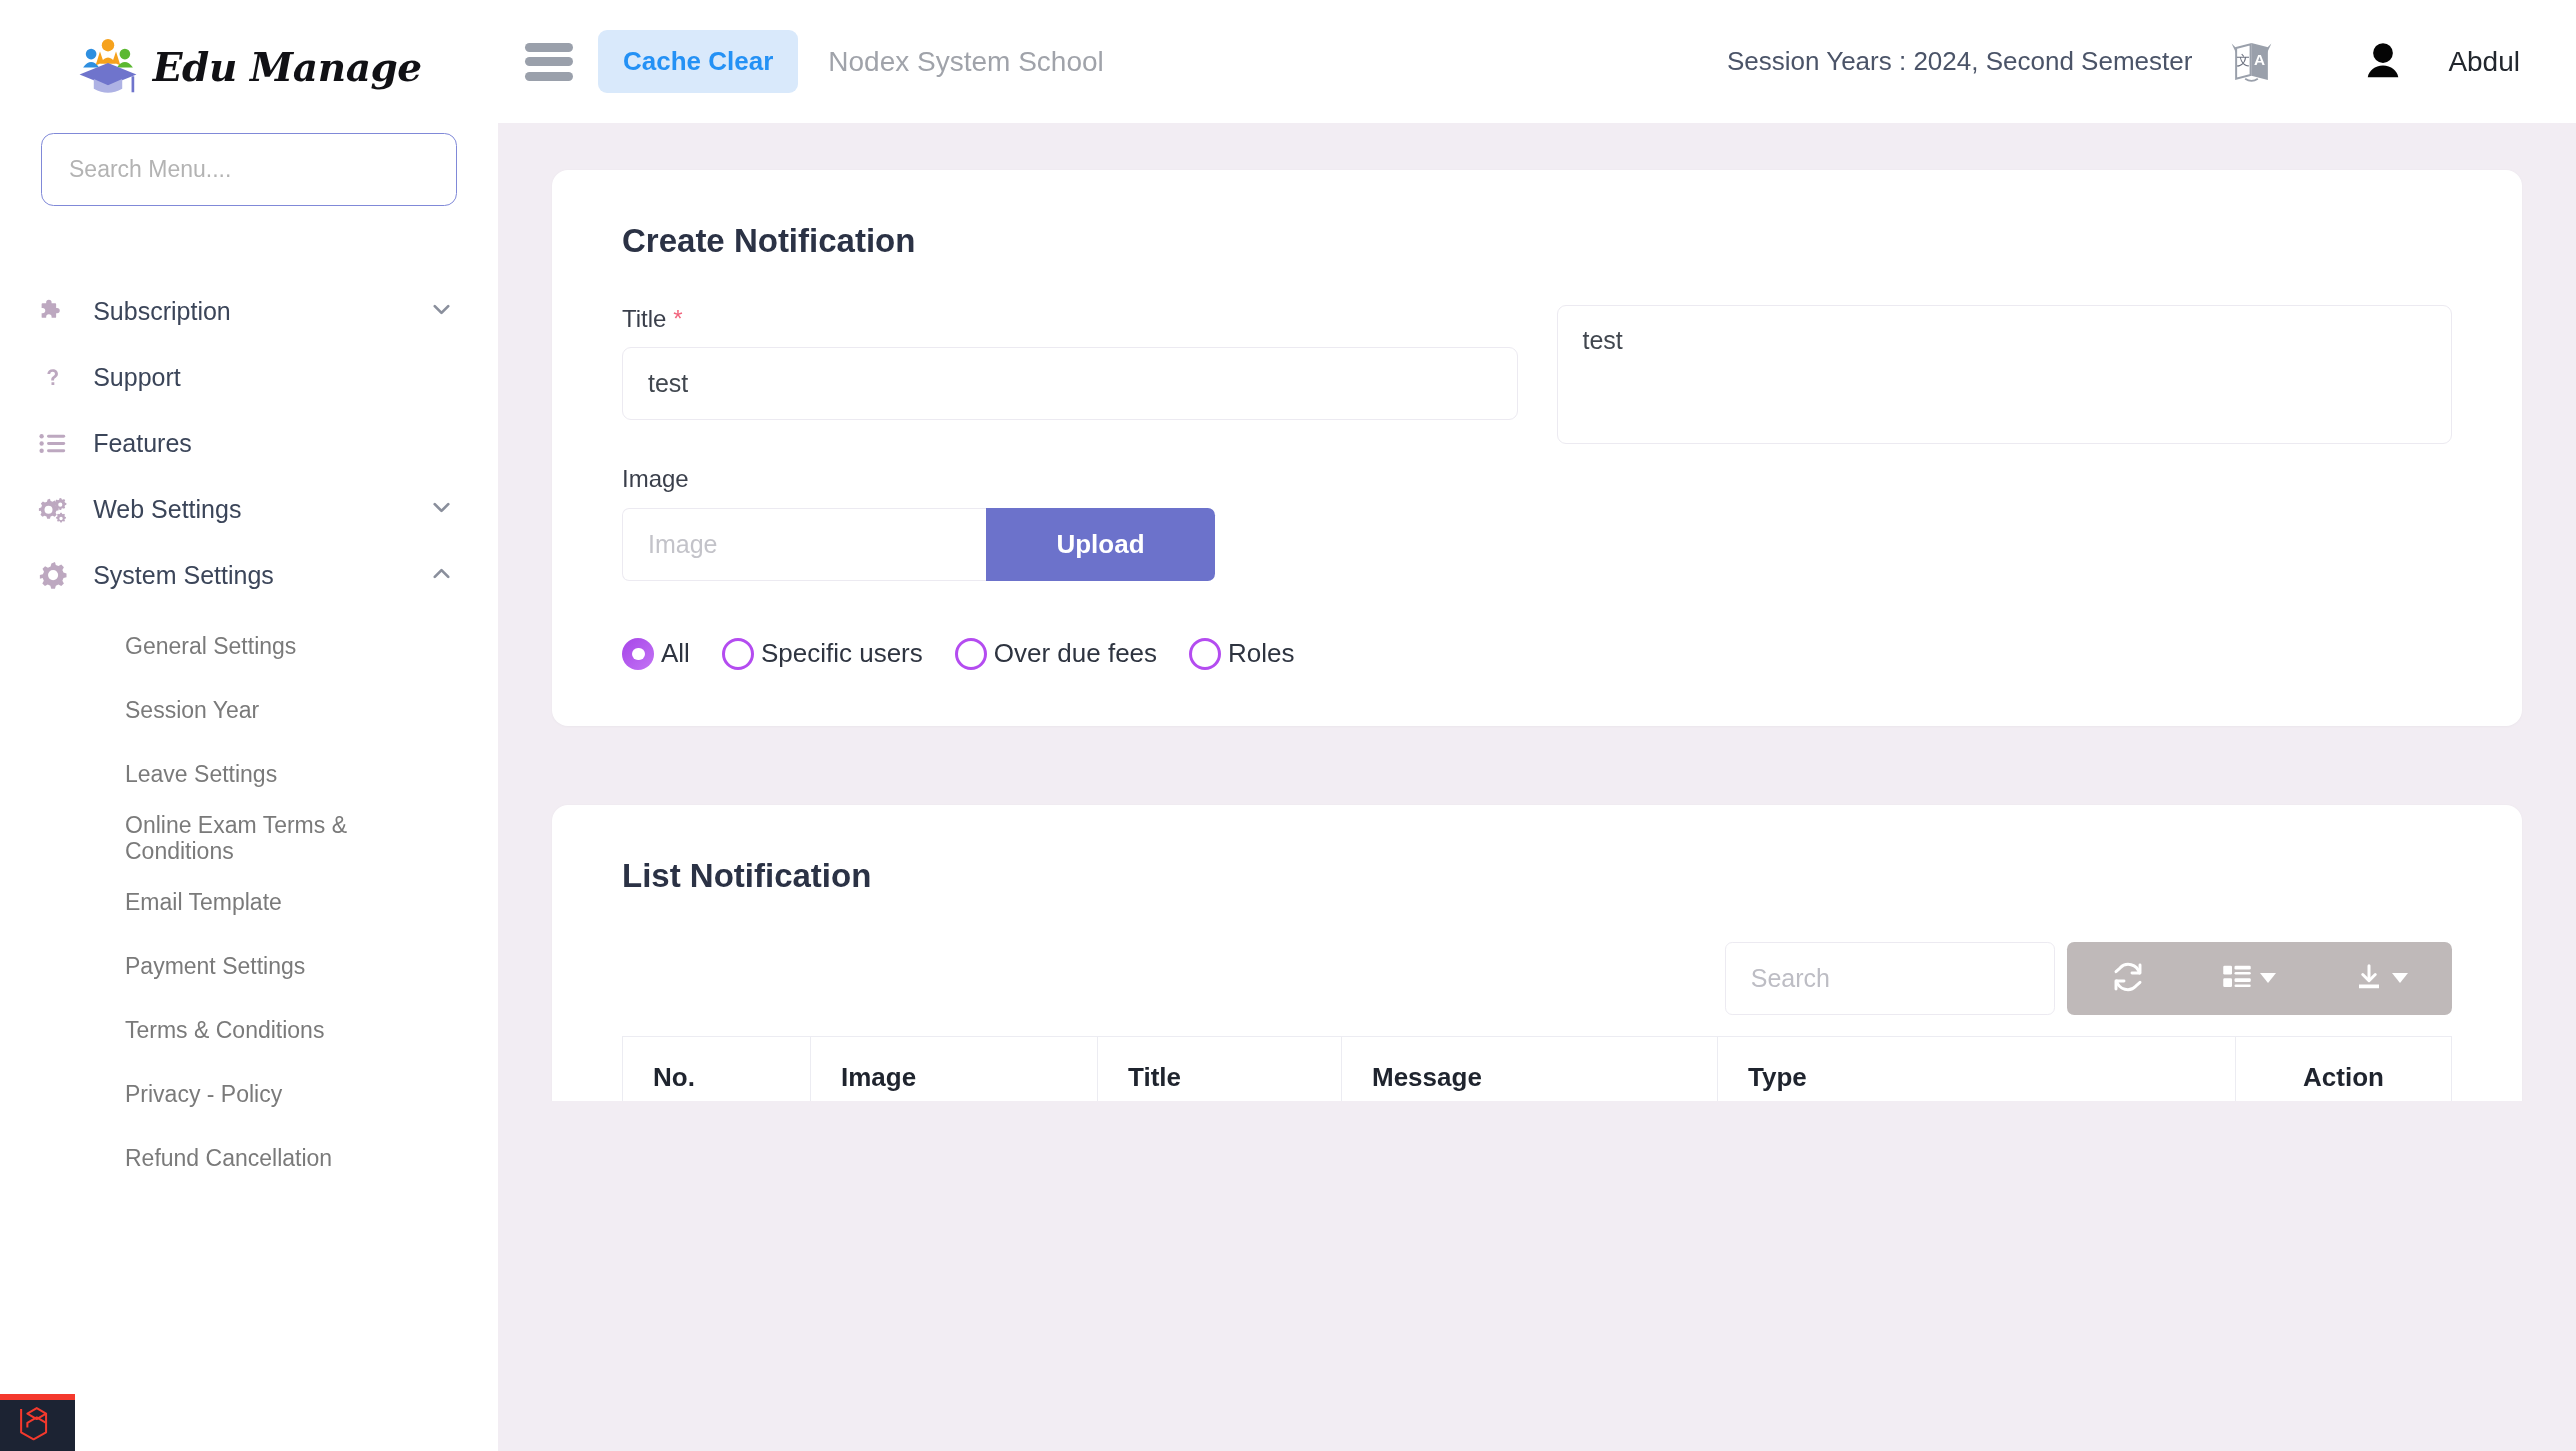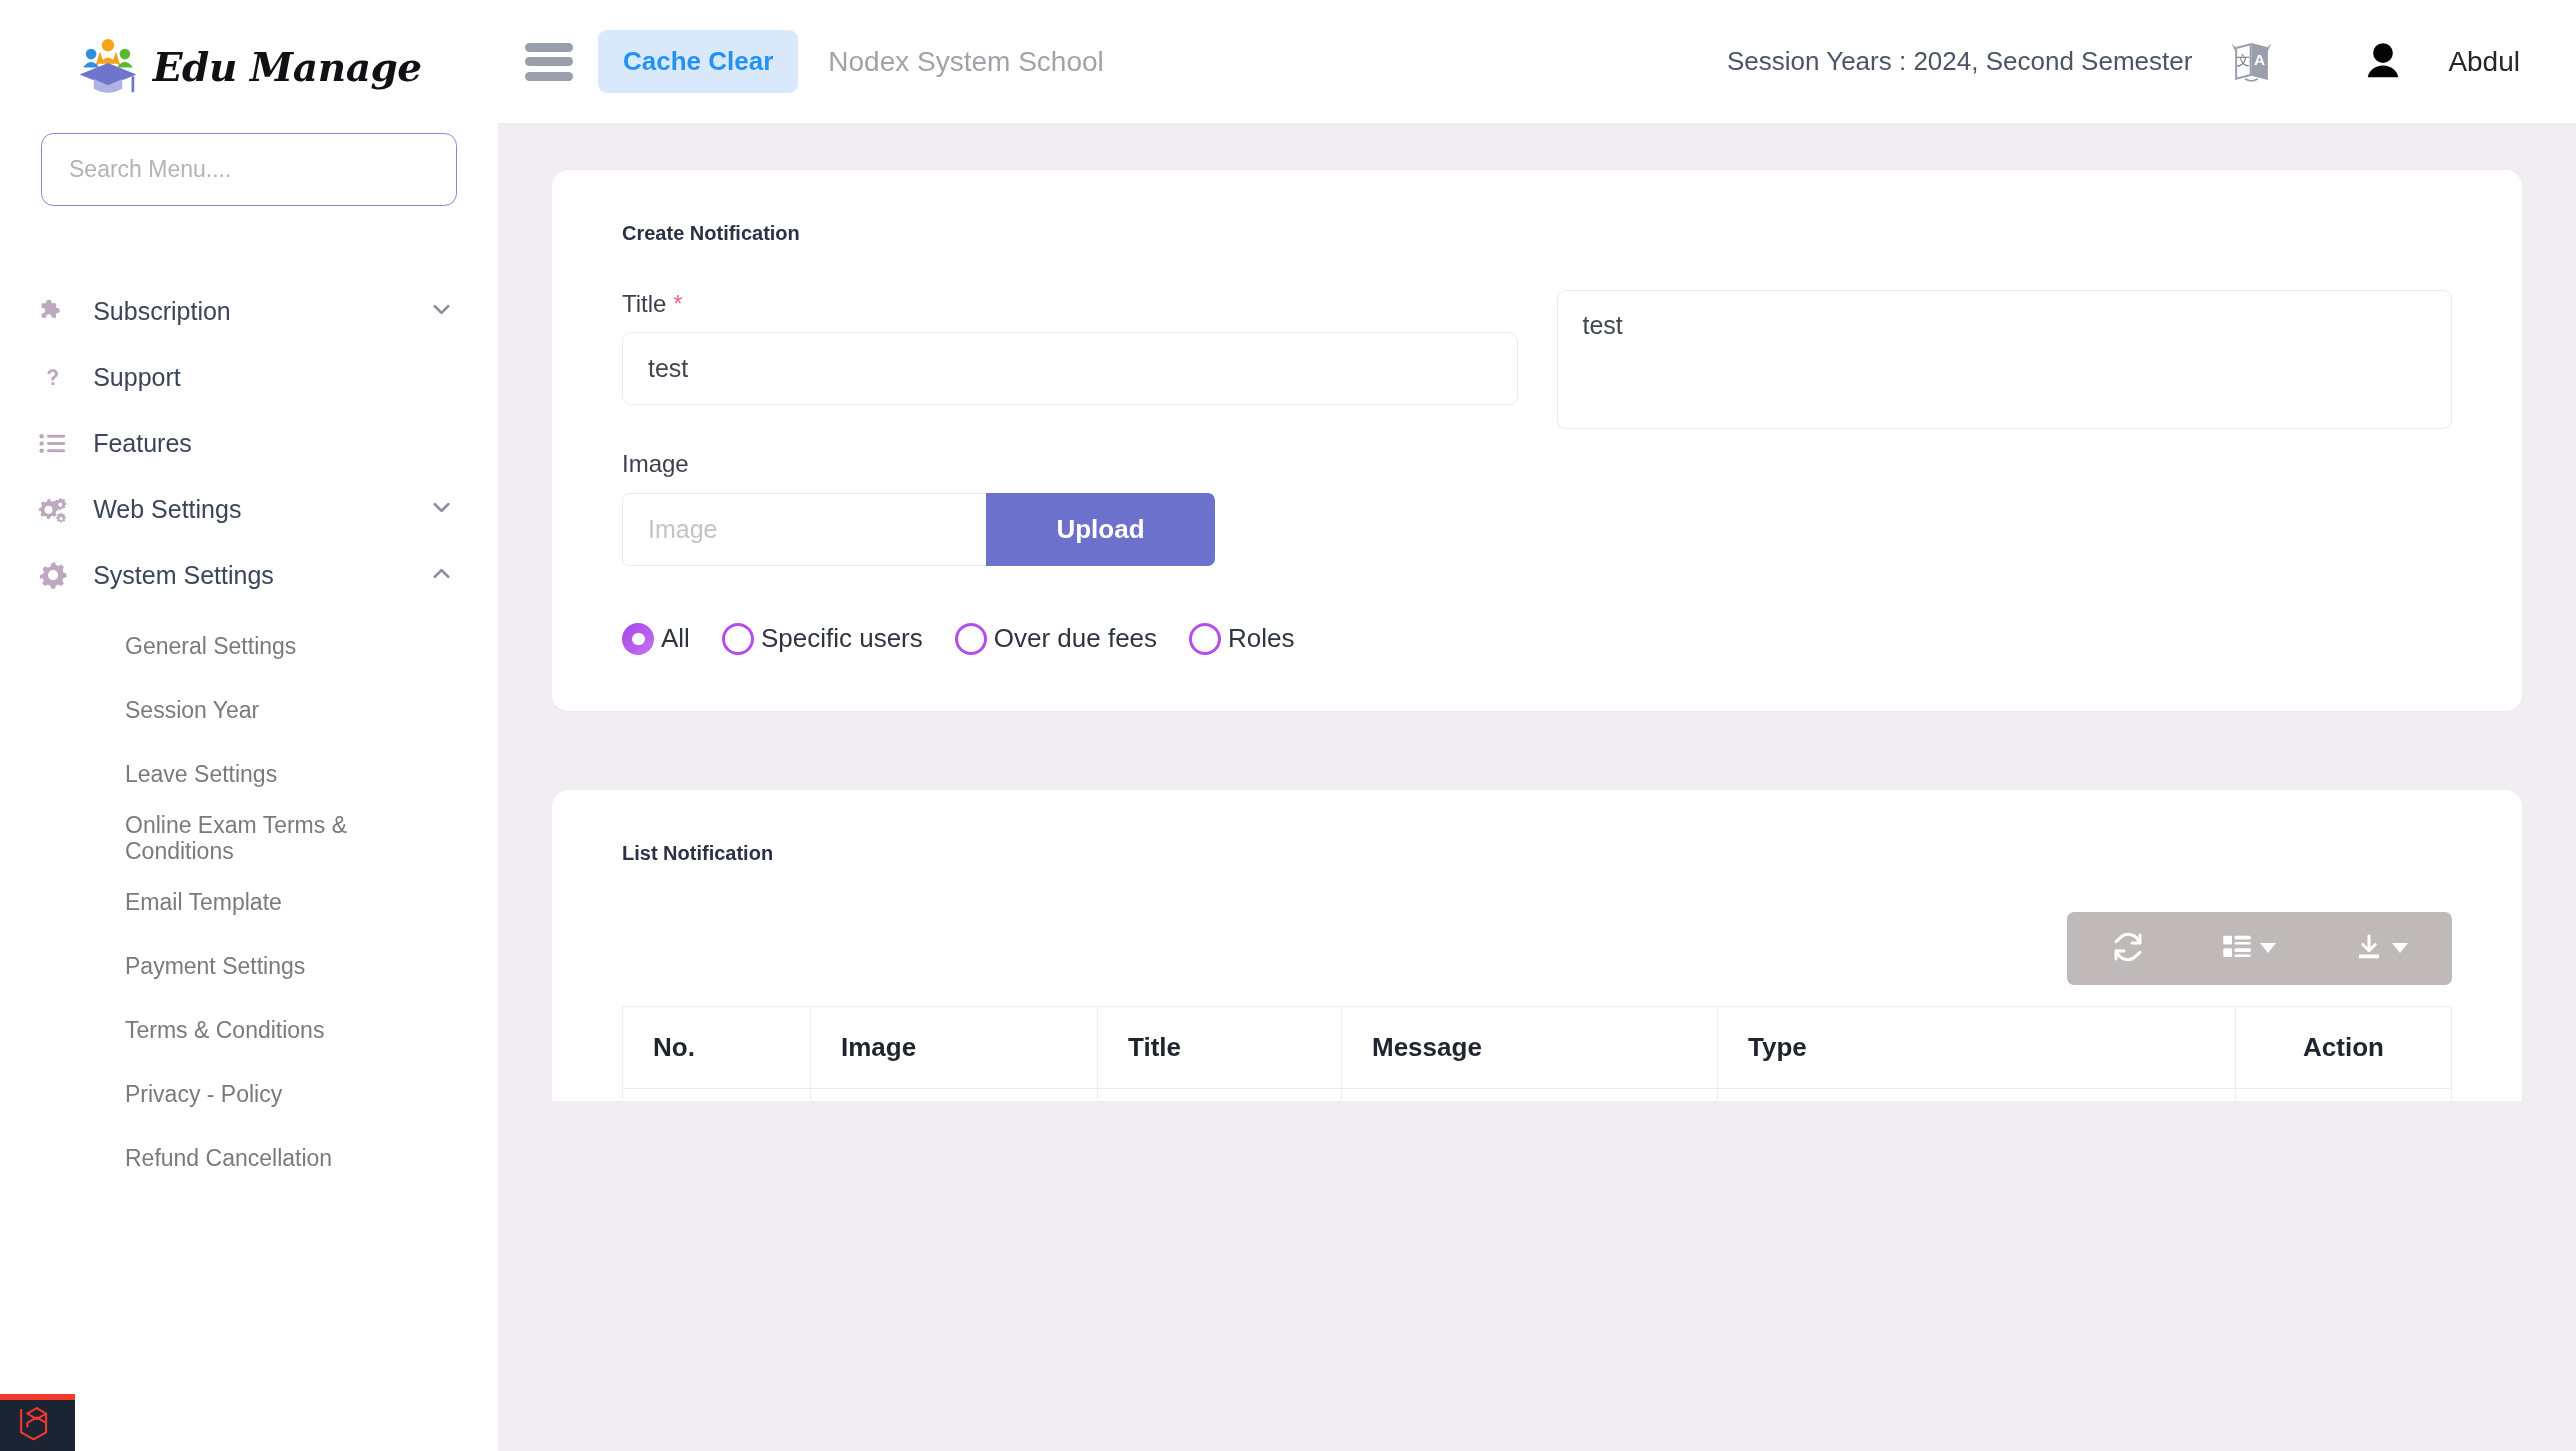--- a/index.html
+++ b/index.html
@@ -101,21 +101,21 @@
 
   .content {
     flex: 1; overflow: hidden; padding: 47px 54px 0 54px;
     background: #f2edf3;
   }
   .card {
     background: #fff; border-radius: 16px; padding: 52px 70px 56px 70px;
     box-shadow: 0 0.9px 2.7px rgba(0,0,0,.03);
   }
   .card-title {
-    font-size: 20px; font-weight: 700; color: #2b3245; margin-bottom: 45px;
+    font-size: 33px; font-weight: 700; color: #2b3245; margin-bottom: 45px;
   }
   .form-grid { display: flex; gap: 39px; }
   .col { flex: 1; min-width: 0; }
   .field-label {
     font-size: 24px; color: #3a3f4b; margin-bottom: 14.3px; display: block;
   }
   .req { color: #f2647d; font-size: 24px; }
   .inp {
     width: 100%; height: 73px; border: 1.8px solid #eceaf1; border-radius: 9px;
     background: #fff; padding: 0 25px; font-size: 25px; color: #41474f;
@@ -430,20 +430,21 @@
             <textarea class="txta" style="">test</textarea>
 
           </div>
         </div>
       </div>
 
       <div class="card card2">
         <h2 class="card-title" style="margin-bottom:0;">List Notification</h2>
 
         <div class="list-toolbar">
+          <input class="tb-search" type="text" placeholder="Search" style="">
           <div class="tb-actions">
             <button class="tb-btn">
               <span>
                 <svg viewBox="0 0 24 24" width="32" height="32" fill="none" stroke="#fff" stroke-width="2.2" stroke-linecap="round" stroke-linejoin="round">
                   <polyline points="21 3 21 9 15 9"></polyline>
                     <polyline points="3 21 3 15 9 15"></polyline>
                   <path d="M20.5 9A8.5 8.5 0 006 5.3L3 8"></path>
                     <path d="M3.5 15A8.5 8.5 0 0018 18.7l3-2.7"></path>
                 </svg>
               </span>

